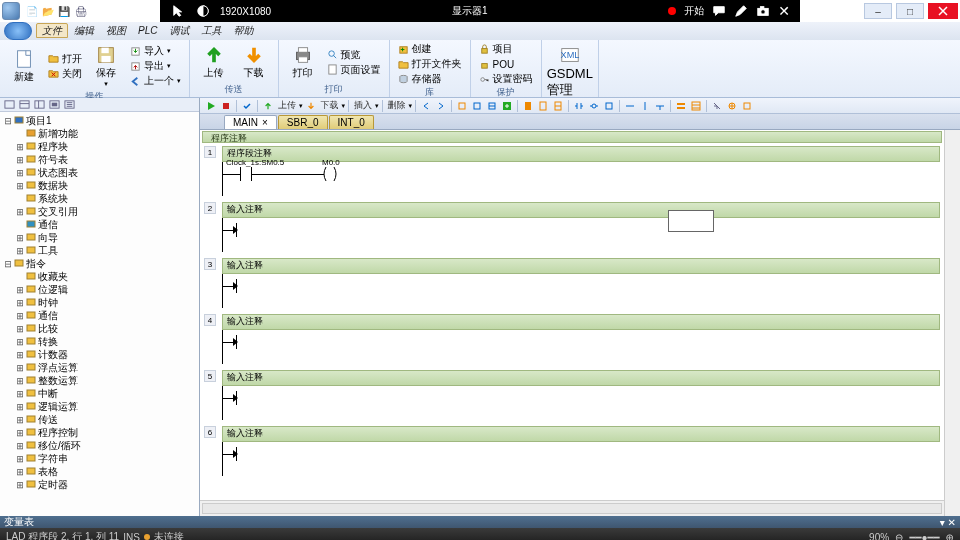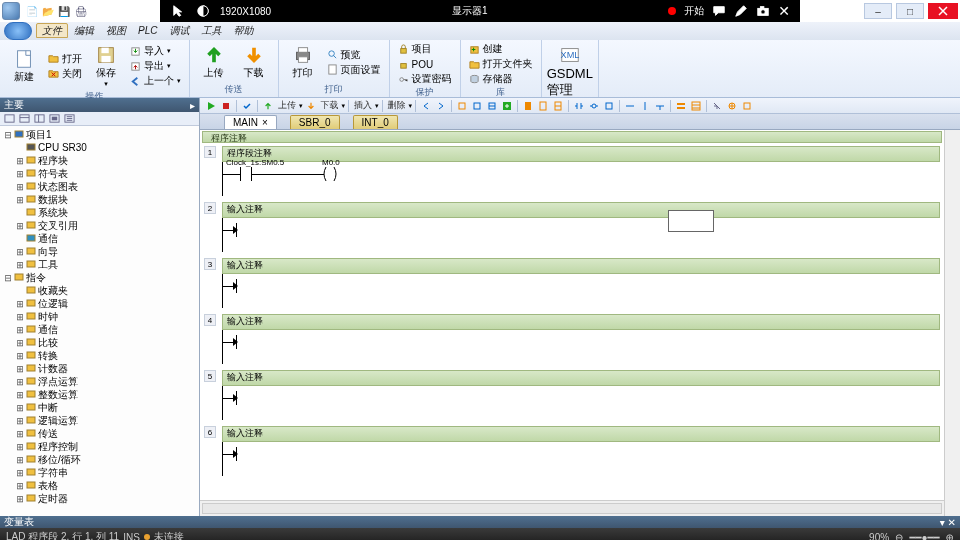--- a/index.html
+++ b/index.html
@@ -51,21 +51,21 @@
 .tree .ind { display: inline-block; }
 .tree .ic { width: 10px; height: 10px; }
 .tree .exp { width:8px; text-align:center; color:#555; font-size:9px; }
 
 .right-panel { flex: 1; display: flex; flex-direction: column; min-width:0; }
 .editor-toolbar { height: 16px; background: linear-gradient(#f0f4fc,#e0e8f4); border-bottom: 1px solid #b0c0d8; display: flex; align-items: center; gap: 1px; padding: 0 4px; }
 .et-btn { width: 14px; height: 14px; display:flex; align-items:center; justify-content:center; }
 .et-sep { width:1px; height: 12px; background:#b0c0d8; margin:0 2px;}
 .et-label { font-size:9px; color:#333; padding: 0 2px;}
 
-.tab-row { height: 16px; background: linear-gradient(#d8e0ee,#c8d4e6); display: flex; align-items: flex-end; padding-left: 24px; gap:13px; border-bottom:1px solid #98a8c0;}
+.tab-row { height: 16px; background: linear-gradient(#d8e0ee,#c8d4e6); display: flex; align-items: flex-end; padding-left: 24px; gap:1px; border-bottom:1px solid #98a8c0;}
 .tab { height: 14px; padding: 1px 8px; background: linear-gradient(#f0e6b0,#e0cc78); border: 1px solid #b89838; border-bottom: none; font-size: 9px; display:flex; gap:4px; align-items:center; border-radius:2px 2px 0 0;}
 .tab.active { background: #fff; border-color:#98a8c0; }
 
 .editor { flex: 1; background: #fff; position: relative; overflow: auto; }
 .segment-hdr { height: 12px; background: linear-gradient(#d8e8c8,#c0d8a8); border:1px solid #a0b880; padding-left: 8px; font-size:9px; color:#2a3a1a; margin:1px 2px;}
 .rung { min-height: 48px; border-bottom: none; position:relative; margin: 0 2px; }
 .rung-num { position:absolute; left:2px; top:2px; width:12px; height:12px; background:#eef0f6; border:1px solid #c8d0dc; text-align:center; font-size:8px; line-height:12px;}
 .rung-title { position:absolute; left:20px; top:2px; background:linear-gradient(#d8e8c8,#c0d8a8); border:1px solid #a0b880; padding:0 4px; font-size:9px; right:2px; height:16px;}
 .rung-body { position:absolute; left:20px; top:18px; right:2px; bottom:4px; }
 .rail { position:absolute; left:0; top:0; bottom:0; width:1px; background:#000;}
@@ -252,91 +252,87 @@
       </div>
     </div>
     <div class="group-label">打印</div>
   </div>
 
   <div class="ribbon-group">
     <div class="ribbon-row">
       <div class="stack">
         <div class="small-btn">
             <svg class="small-icon" viewBox="0 0 12 12">
-              <rect x="3" y="5" width="6" height="5" fill="#e0c040" stroke="#a08020"></rect>
-              <path d="M4 5 v-2 a2 2 0 0 1 4 0 v2" fill="none" stroke="#a08020"></path>
-            </svg>
-            <span>项目</span>
-          </div>
-        <div class="small-btn">
-            <svg class="small-icon" viewBox="0 0 12 12">
-              <rect x="3" y="5" width="6" height="5" fill="#e0c040" stroke="#a08020"></rect>
-            </svg>
-            <span>POU</span>
-          </div>
-        <div class="small-btn">
-            <svg class="small-icon" viewBox="0 0 12 12">
-              <circle cx="4" cy="6" r="2" fill="none" stroke="#888"></circle>
-              <path d="M6 6 h4 v2" stroke="#888"></path>
-            </svg>
-            <span>设置密码</span>
+              <rect x="2" y="3" width="8" height="7" fill="#f0c040" stroke="#b08020"></rect>
+              <path d="M5 4 v4 M3 6 h4" stroke="#080"></path>
+            </svg>
+            <span>创建</span>
+          </div>
+        <div class="small-btn">
+            <svg class="small-icon" viewBox="0 0 12 12">
+              <path d="M1 3 h4 l1 1 h5 v6 h-10 z" fill="#f0c040" stroke="#b08020"></path>
+            </svg>
+            <span>打开文件夹</span>
+          </div>
+        <div class="small-btn">
+            <svg class="small-icon" viewBox="0 0 12 12">
+              <ellipse cx="6" cy="3" rx="4" ry="1.5" fill="#c0d0e0" stroke="#888"></ellipse>
+              <path d="M2 3 v5 a4 1.5 0 0 0 8 0 v-5" fill="#c0d0e0" stroke="#888"></path>
+            </svg>
+            <span>存储器</span>
           </div>
       </div>
     </div>
-    <div class="group-label">保护</div>
+    <div class="group-label">库</div>
   </div>
 
   <div class="ribbon-group">
     <div class="ribbon-row">
       <div class="stack">
         <div class="small-btn">
             <svg class="small-icon" viewBox="0 0 12 12">
-              <rect x="2" y="3" width="8" height="7" fill="#f0c040" stroke="#b08020"></rect>
-              <path d="M5 4 v4 M3 6 h4" stroke="#080"></path>
-            </svg>
-            <span>创建</span>
-          </div>
-        <div class="small-btn">
-            <svg class="small-icon" viewBox="0 0 12 12">
-              <path d="M1 3 h4 l1 1 h5 v6 h-10 z" fill="#f0c040" stroke="#b08020"></path>
-            </svg>
-            <span>打开文件夹</span>
-          </div>
-        <div class="small-btn">
-            <svg class="small-icon" viewBox="0 0 12 12">
-              <ellipse cx="6" cy="3" rx="4" ry="1.5" fill="#c0d0e0" stroke="#888"></ellipse>
-              <path d="M2 3 v5 a4 1.5 0 0 0 8 0 v-5" fill="#c0d0e0" stroke="#888"></path>
-            </svg>
-            <span>存储器</span>
+              <rect x="3" y="5" width="6" height="5" fill="#e0c040" stroke="#a08020"></rect>
+              <path d="M4 5 v-2 a2 2 0 0 1 4 0 v2" fill="none" stroke="#a08020"></path>
+            </svg>
+            <span>项目</span>
+          </div>
+        <div class="small-btn">
+            <svg class="small-icon" viewBox="0 0 12 12">
+              <rect x="3" y="5" width="6" height="5" fill="#e0c040" stroke="#a08020"></rect>
+            </svg>
+            <span>POU</span>
+          </div>
+        <div class="small-btn">
+            <svg class="small-icon" viewBox="0 0 12 12">
+              <circle cx="4" cy="6" r="2" fill="none" stroke="#888"></circle>
+              <path d="M6 6 h4 v2" stroke="#888"></path>
+            </svg>
+            <span>设置密码</span>
           </div>
       </div>
     </div>
-    <div class="group-label">库</div>
+    <div class="group-label">保护</div>
   </div>
 
   <div class="ribbon-group">
     <div class="ribbon-row">
       <div class="big-btn" style="width:44px;">
           <svg class="big-icon" viewBox="0 0 24 24">
             <rect x="3" y="5" width="18" height="14" fill="#fff" stroke="#888"></rect>
             <text x="12" y="15" text-anchor="middle" font-size="7" fill="#3070c0">XML</text>
           </svg>
           <span style="font-size:13px;">GSDML 管理</span>
         </div>
     </div>
     <div class="group-label">GSDML</div>
   </div>
 </div>
 
 <div class="body">
   <div class="left-panel">
-    <div class="panel-header">
-        <span>主要</span>
-        <span>▸</span>
-      </div>
     <div class="panel-toolbar">
       <svg class="pt-icon" viewBox="0 0 12 12">
           <rect x="1" y="2" width="10" height="8" fill="none" stroke="#668"></rect>
         </svg>
       <svg class="pt-icon" viewBox="0 0 12 12">
           <rect x="1" y="2" width="10" height="8" fill="none" stroke="#668"></rect>
           <path d="M1 5 h10" stroke="#668"></path>
         </svg>
       <svg class="pt-icon" viewBox="0 0 12 12">
           <rect x="1" y="2" width="10" height="8" fill="none" stroke="#668"></rect>
@@ -357,23 +353,23 @@
           <span class="exp">⊟</span>
           <span><svg class="ic" viewBox="0 0 10 10">
               <rect x="1" y="2" width="8" height="6" fill="#3070c0" stroke="#a08030"></rect>
             </svg></span>
           <span>项目1</span>
         </div>
         <div class="tree-node">
           <span class="ind" style="width: 12px;"></span>
           <span class="exp"></span>
           <span><svg class="ic" viewBox="0 0 10 10">
-              <rect x="1" y="2" width="8" height="6" fill="#555" stroke="#a08030"></rect>
-            </svg></span>
-          <span>CPU SR30</span>
+              <rect x="1" y="2" width="8" height="6" fill="#e8a030" stroke="#a08030"></rect>
+            </svg></span>
+          <span>新增功能</span>
         </div>
         <div class="tree-node">
           <span class="ind" style="width: 12px;"></span>
           <span class="exp">⊞</span>
           <span><svg class="ic" viewBox="0 0 10 10">
               <rect x="1" y="2" width="8" height="6" fill="#f0c040" stroke="#a08030"></rect>
             </svg></span>
           <span>程序块</span>
         </div>
         <div class="tree-node">

